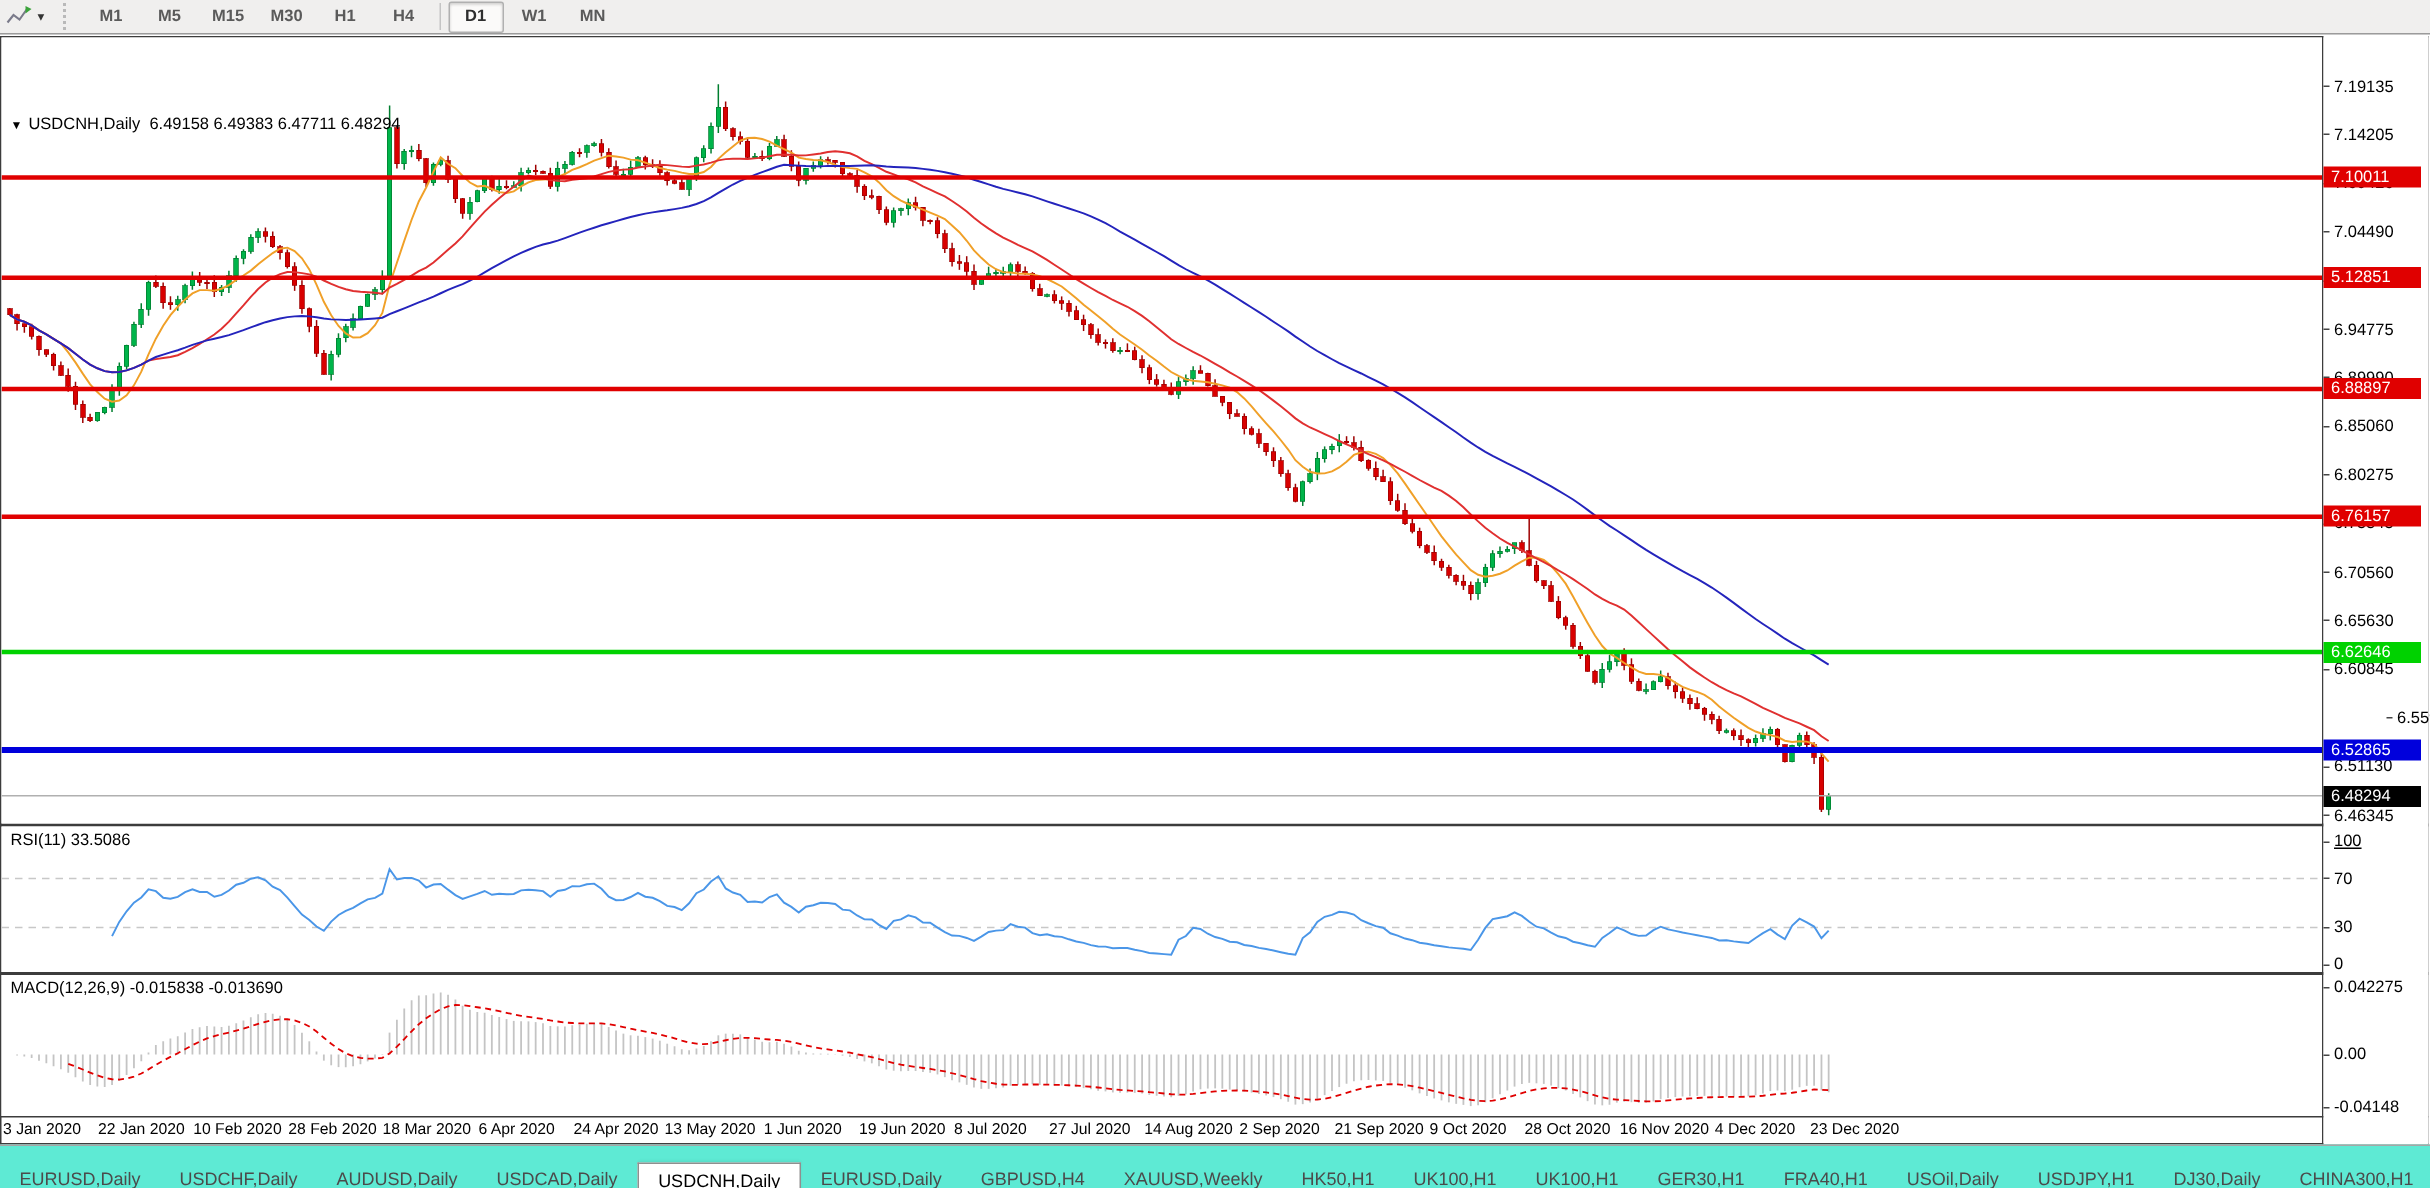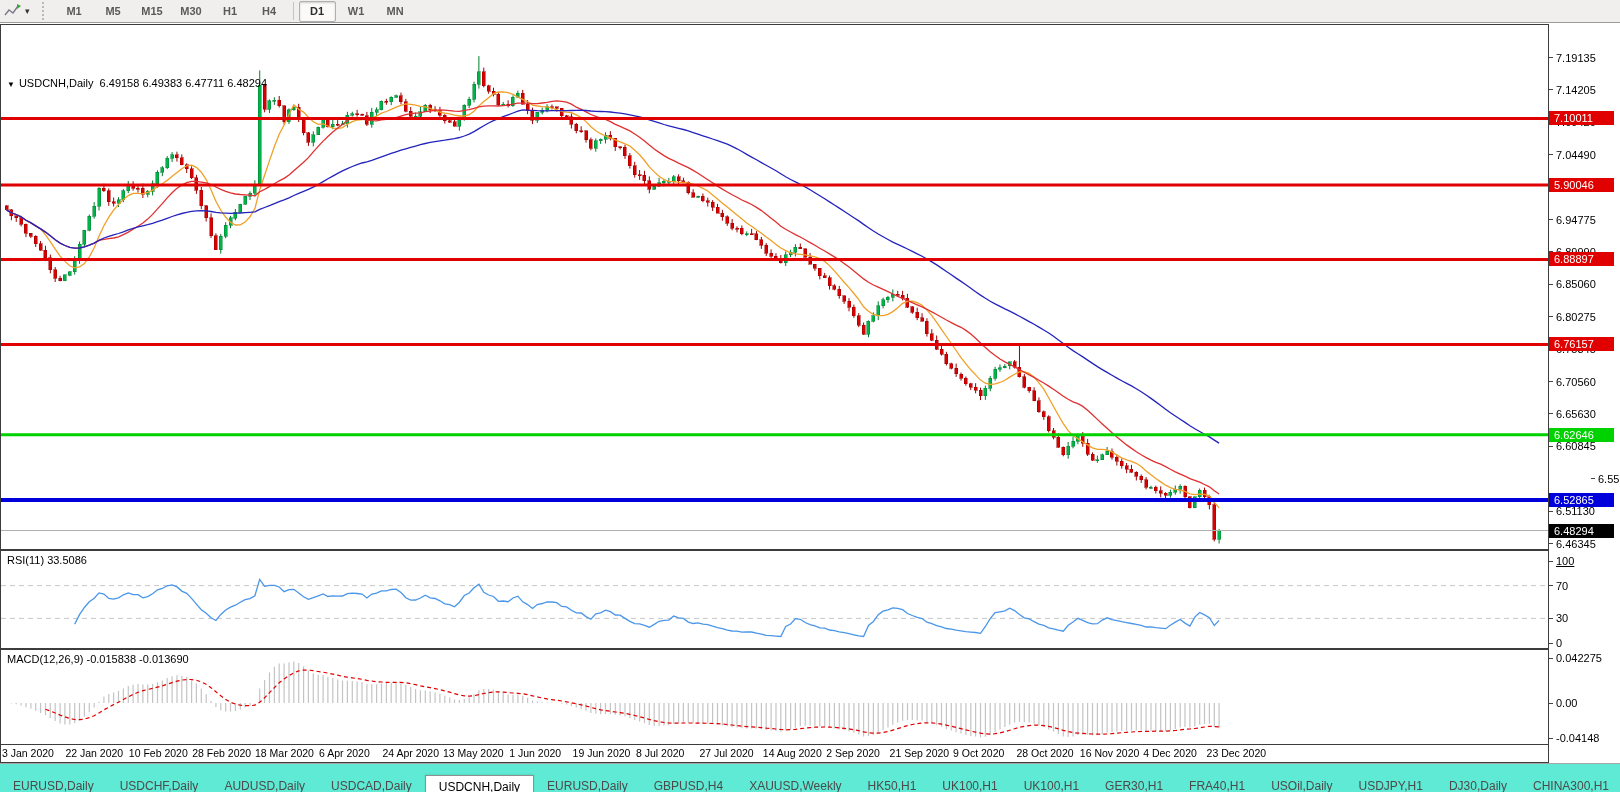--- a/index.html
+++ b/index.html
@@ -874,21 +874,21 @@
       <div class="ptick" style="top: 487.1px;"><span class="dash"></span>6.51130</div>
       <div class="ptick" style="top: 519.5px;"><span class="dash"></span>6.46345</div>
       <div class="ptick" style="top: 537px; text-decoration: underline;"><span class="dash"></span>100</div>
       <div class="ptick" style="top: 561.6px;"><span class="dash"></span>70</div>
       <div class="ptick" style="top: 594.4px;"><span class="dash"></span>30</div>
       <div class="ptick" style="top: 619px;"><span class="dash"></span>0</div>
       <div class="ptick" style="top: 634px;"><span class="dash"></span>0.042275</div>
       <div class="ptick" style="top: 679px;"><span class="dash"></span>0.00</div>
       <div class="ptick" style="top: 714px;"><span class="dash"></span>-0.04148</div>
       <div class="badge" style="top: 94.4209px; background: rgb(224, 0, 0);">7.10011</div>
-      <div class="badge" style="top: 161.071px; background: rgb(224, 0, 0);">5.90046</div>
+      <div class="badge" style="top: 161.071px; background: rgb(224, 0, 0);">5.12851</div>
       <div class="badge" style="top: 235.399px; background: rgb(224, 0, 0);">6.88897</div>
       <div class="badge" style="top: 320.464px; background: rgb(224, 0, 0);">6.76157</div>
       <div class="badge" style="top: 410.677px; background: rgb(0, 210, 0);">6.62646</div>
       <div class="badge" style="top: 475.985px; background: rgb(0, 0, 220);">6.52865</div>
       <div class="badge" style="top: 506.505px; background: rgb(0, 0, 0);">6.48294</div>
     </div>
 
   <div id="dateAxis">
       <div class="date-label" style="left: 2px;">3 Jan 2020</div>
       <div class="date-label" style="left: 65.4px;">22 Jan 2020</div>

